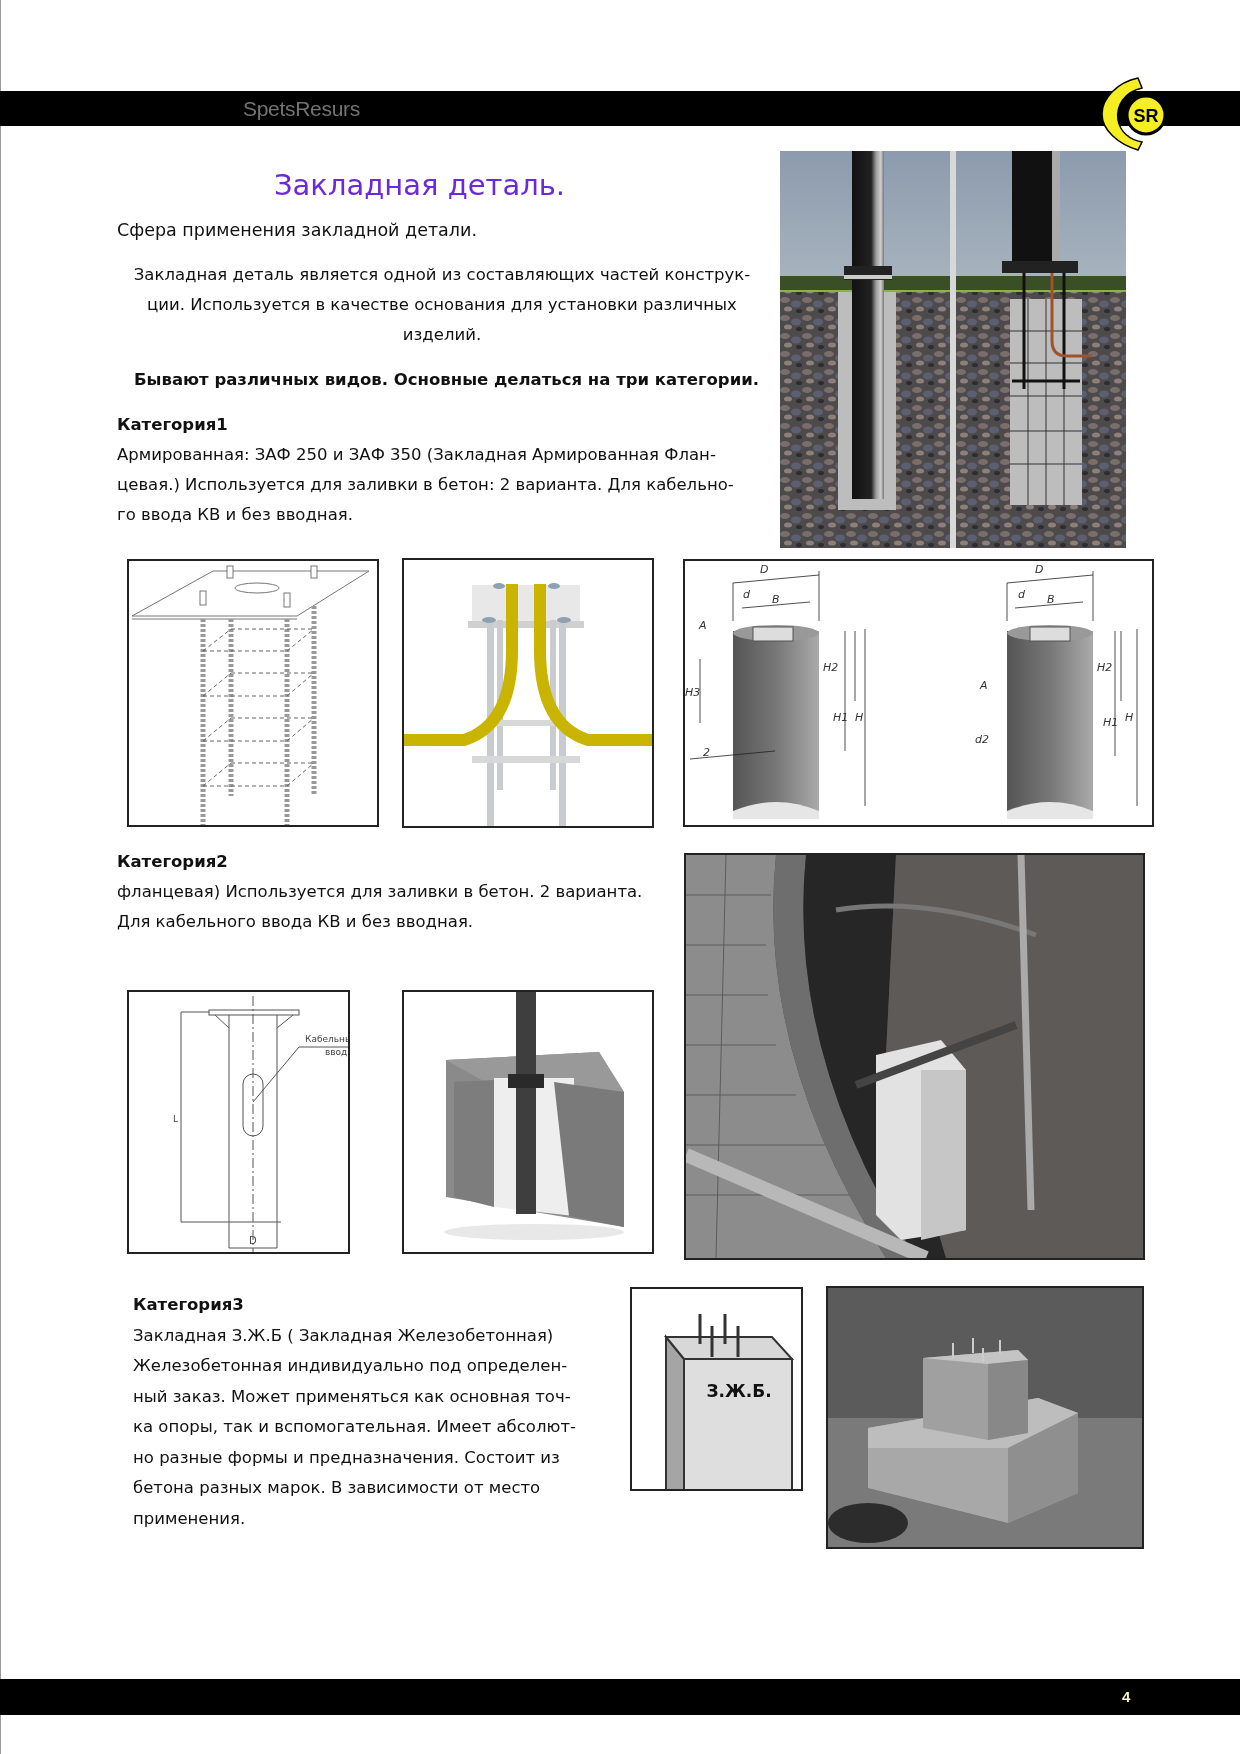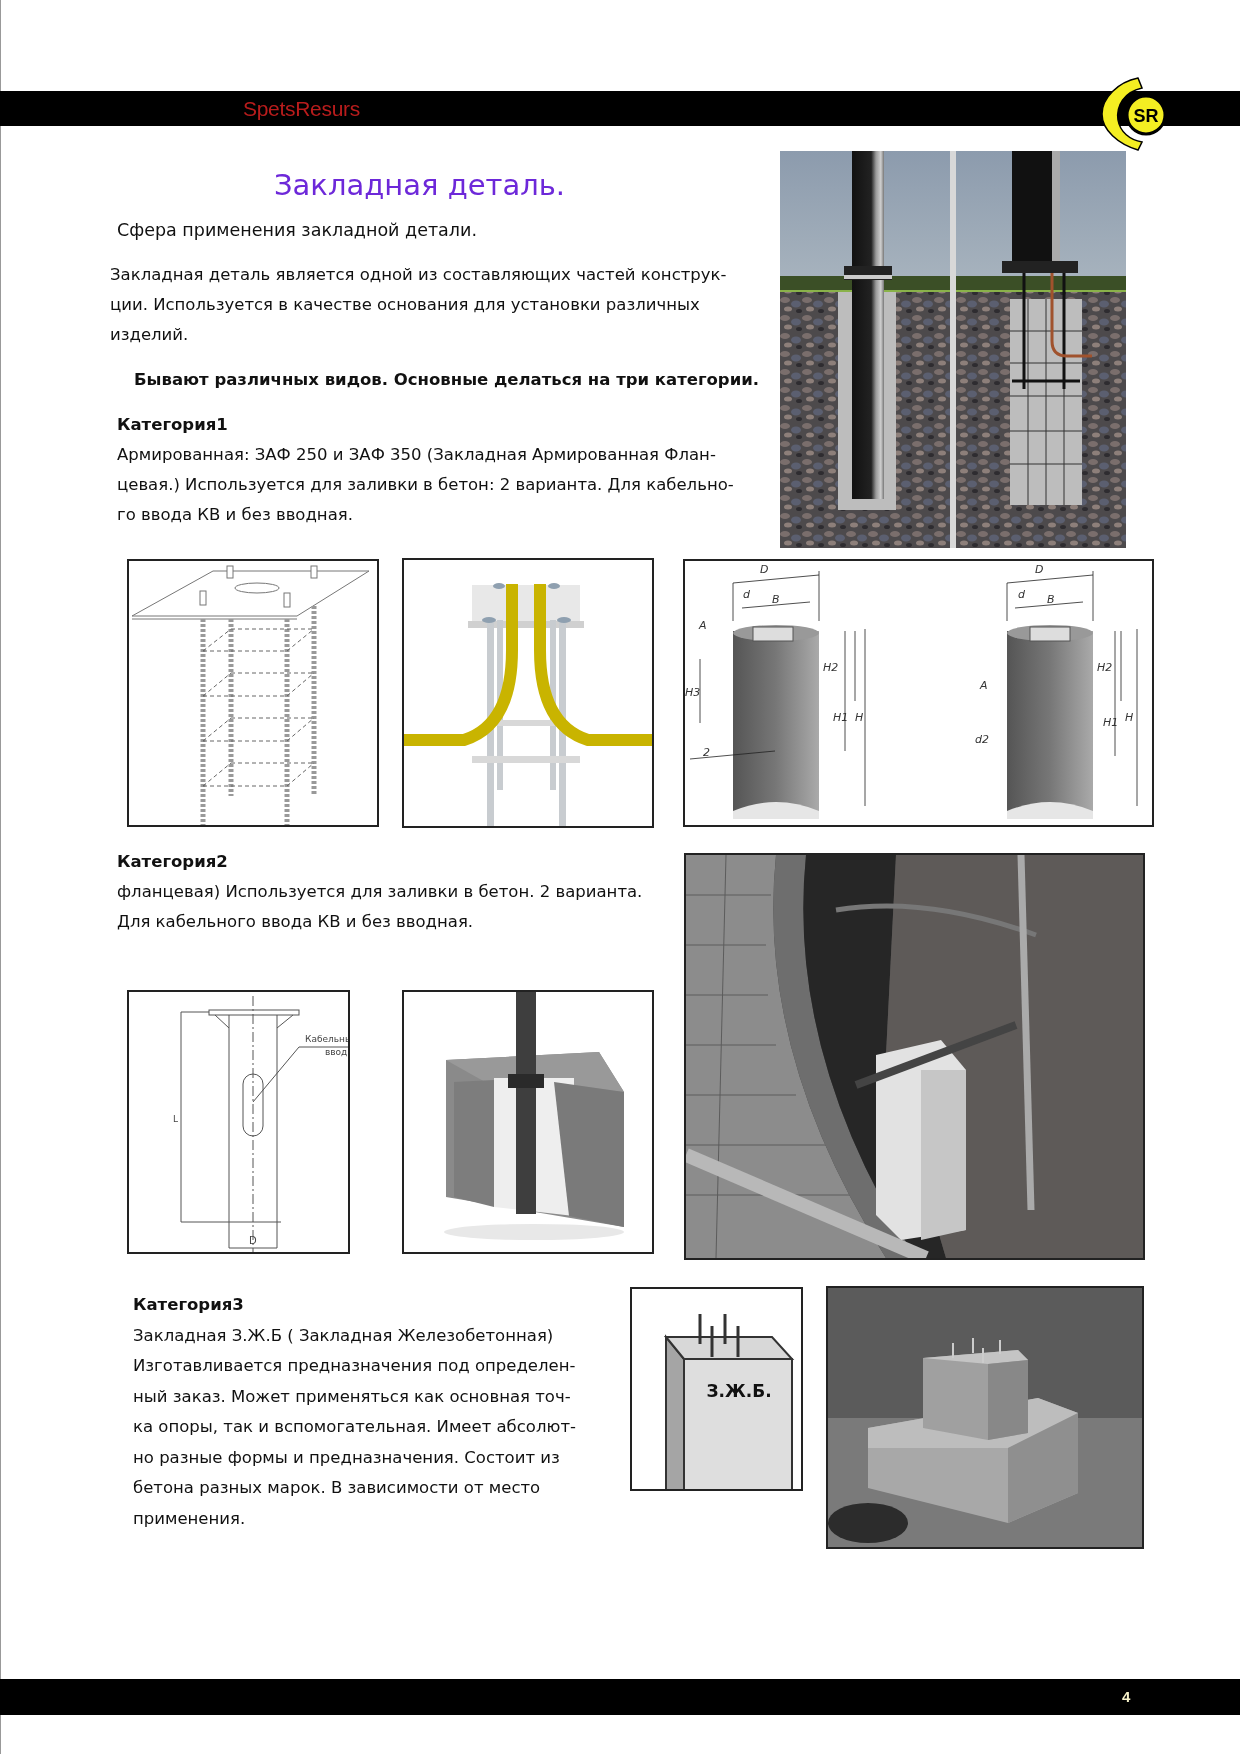--- a/index.html
+++ b/index.html
@@ -1,29 +1,29 @@
 <!DOCTYPE html>
 <html><head>
 <meta charset="utf-8">
 <style>
   * { box-sizing: border-box; margin: 0; padding: 0; }
   html, body { width: 1240px; height: 1754px; background: #ffffff; overflow: hidden; }
   body { position: relative; font-family: "DejaVu Sans", sans-serif; color: #111; }
   .page-edge { position: absolute; left: 0; top: 0; width: 1px; height: 1754px; background: #999; }
   .header-bar { position: absolute; left: 0; top: 91px; width: 1240px; height: 35px; background: #000; }
-  .brand { position: absolute; left: 243px; top: 97px; font-family: "Liberation Sans", sans-serif; font-size: 21px; color: #b91c1c; letter-spacing: -0.3px; }
+  .brand { position: absolute; left: 243px; top: 97px; font-family: "Liberation Sans", sans-serif; font-size: 21px; color: #737373; letter-spacing: -0.3px; }
   .logo { position: absolute; left: 1098px; top: 76px; width: 72px; height: 76px; }
   .footer-bar { position: absolute; left: 0; top: 1679px; width: 1240px; height: 36px; background: #000; }
   .page-num { position: absolute; left: 1122px; top: 1688px; font-family: "Liberation Sans", sans-serif; font-size: 15px; font-weight: bold; color: #f5f0c8; }
 
   .title { position: absolute; left: 274px; top: 168px; font-size: 29px; font-weight: normal; color: #6d28d9; }
   .subtitle { position: absolute; left: 117px; top: 220px; font-size: 17.5px; color: #111; }
   .para { position: absolute; font-size: 16.5px; line-height: 30px; color: #111; }
   .cat-head { font-weight: bold; }
-  .p-intro { left: 110px; top: 260px; width: 650px; }
+  .p-intro { left: 117px; top: 260px; width: 650px; text-align: center; }
   .p-kinds { left: 134px; top: 365px; width: 650px; font-weight: bold; }
   .p-cat1 { left: 117px; top: 410px; width: 650px; }
   .p-cat2 { left: 117px; top: 847px; width: 560px; }
   .p-cat3 { left: 133px; top: 1290px; width: 470px; line-height: 30.5px; }
 
   .fig { position: absolute; border: 2px solid #222; background: #fff; overflow: hidden; }
   .photo { position: absolute; overflow: hidden; }
   svg { display: block; }
 </style>
 </head>
@@ -301,21 +301,21 @@
     <polygon points="150,90 220,100 220,235 165,224" fill="#7a7a7a"></polygon>
     <rect x="112" y="0" width="20" height="222" fill="#3e3e3e"></rect>
     <rect x="104" y="82" width="36" height="14" fill="#2a2a2a"></rect>
     <ellipse cx="130" cy="240" rx="90" ry="8" fill="#e8e8e8"></ellipse>
   </svg>
 </div>
 
 <div class="para p-cat3">
   <div class="cat-head">Категория3</div>
   <div>Закладная З.Ж.Б  ( Закладная Железобетонная)</div>
-  <div>Изготавливается предназначения под определен-</div>
+  <div>Железобетонная индивидуально под определен-</div>
   <div>ный заказ. Может применяться как основная точ-</div>
   <div>ка опоры, так и вспомогательная. Имеет абсолют-</div>
   <div>но разные формы и предназначения. Состоит из</div>
   <div>бетона разных марок. В зависимости от место</div>
   <div>применения.</div>
 </div>
 
 <div class="fig" style="left:630px; top:1287px; width:173px; height:204px;">
   <svg width="169" height="258" viewBox="0 0 169 258">
     <polygon points="34,48 52,70 52,252 34,232" fill="#a5a5a5" stroke="#333" stroke-width="2"></polygon>

